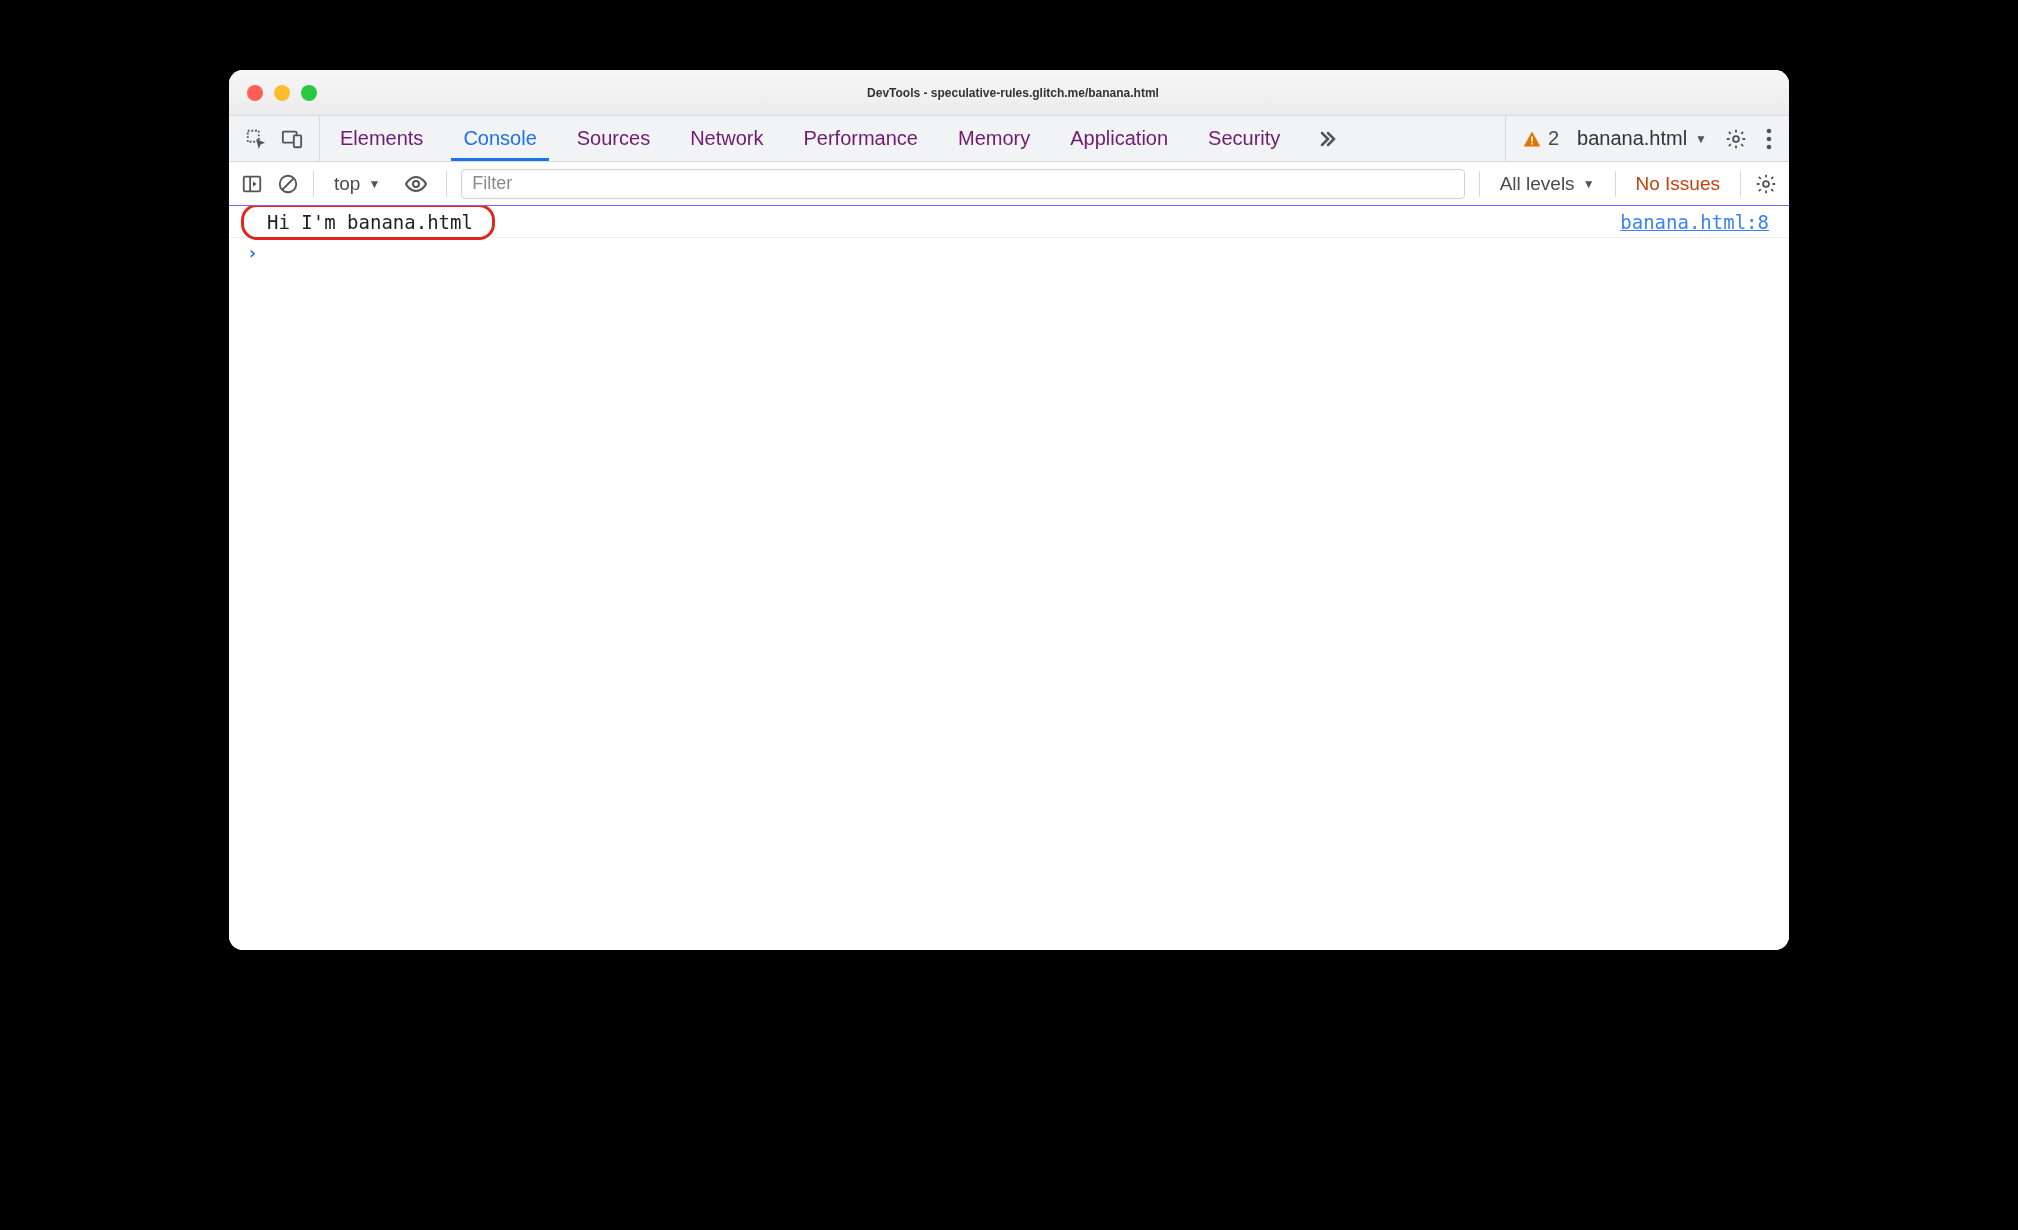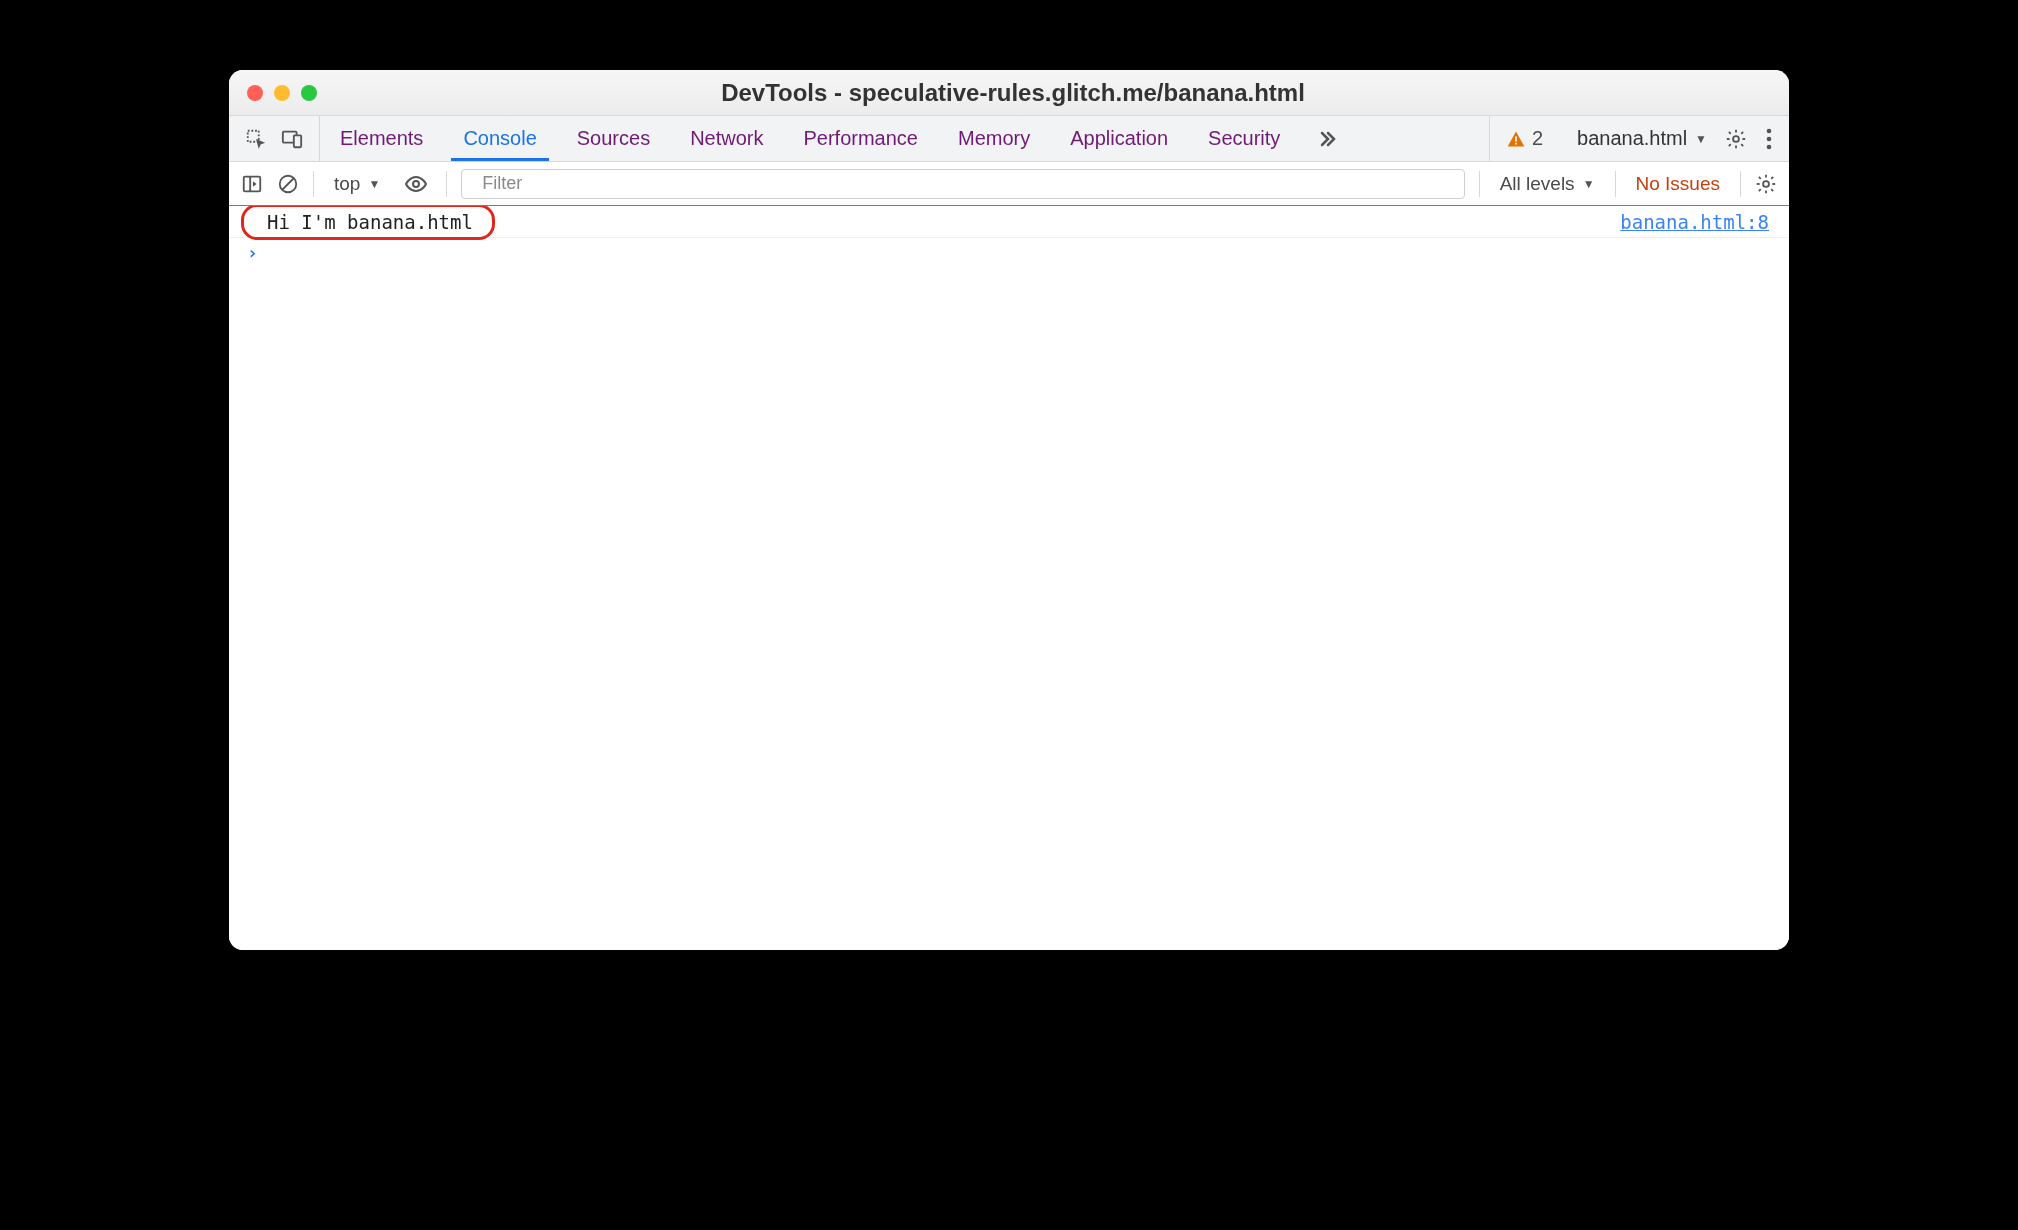--- a/index.html
+++ b/index.html
@@ -41,21 +41,21 @@
       width: 16px; height: 16px; border-radius: 50%;
       display: inline-block;
     }
     .tl-close { background:#ff5f57; }
     .tl-min   { background:#febc2e; }
     .tl-max   { background:#28c840; }
     .titlebar .title {
       position: absolute;
       left: 8px; right: 0;
       text-align: center;
-      font-size: 24px;
+      font-size: 12px;
       font-weight: 600;
       color: #333;
       pointer-events: none;
     }
     
     .tabsbar {
       height: 46px;
       background: #f1f3f4;
       border-bottom: 1px solid #d8d8d8;
       display: flex;
@@ -98,21 +98,21 @@
     .tabsbar .right-tools {
       margin-left: auto;
       display: flex;
       align-items: center;
       gap: 18px;
       padding: 0 16px;
       border-left: 1px solid #d8d8d8;
     }
     .warn-badge { display:flex; align-items:center; gap:6px; color:#4b4b4b; }
     .warn-tri { color:#e37400; font-size:18px; }
-    .target-picker { display:flex; align-items:center; gap:8px; color:#333;margin-left:16px; }
+    .target-picker { display:flex; align-items:center; gap:8px; color:#333; }
     .caret-down { font-size:12px; color:#555; }
     .gear, .kebab { color:#555; }
     svg { display:block; }
 
     
     .filterbar {
       height: 44px;
       background:#fff;
       border-bottom: 1px solid #8b5cf6;
       display:flex;
@@ -126,21 +126,21 @@
     .context-picker { display:flex; align-items:center; gap:8px; padding:0 6px; }
     .eye { padding:0 4px; }
     .filter-input-wrap {
       flex:1;
     }
     .filter-input {
       width:100%;
       height:30px;
       border:1px solid #cfcfcf;
       border-radius:4px;
-      padding: 0 20px;
+      padding: 0 10px;
       font-size: 18px;
       color:#333;
       background:#fff;
     }
     .filter-input::placeholder { color:#8a8a8a; }
     .levels-picker { display:flex; align-items:center; gap:8px; padding:0 6px; }
     .issues-btn { padding:0 6px; color:#c2410c; }
 
     
     .console-body {

